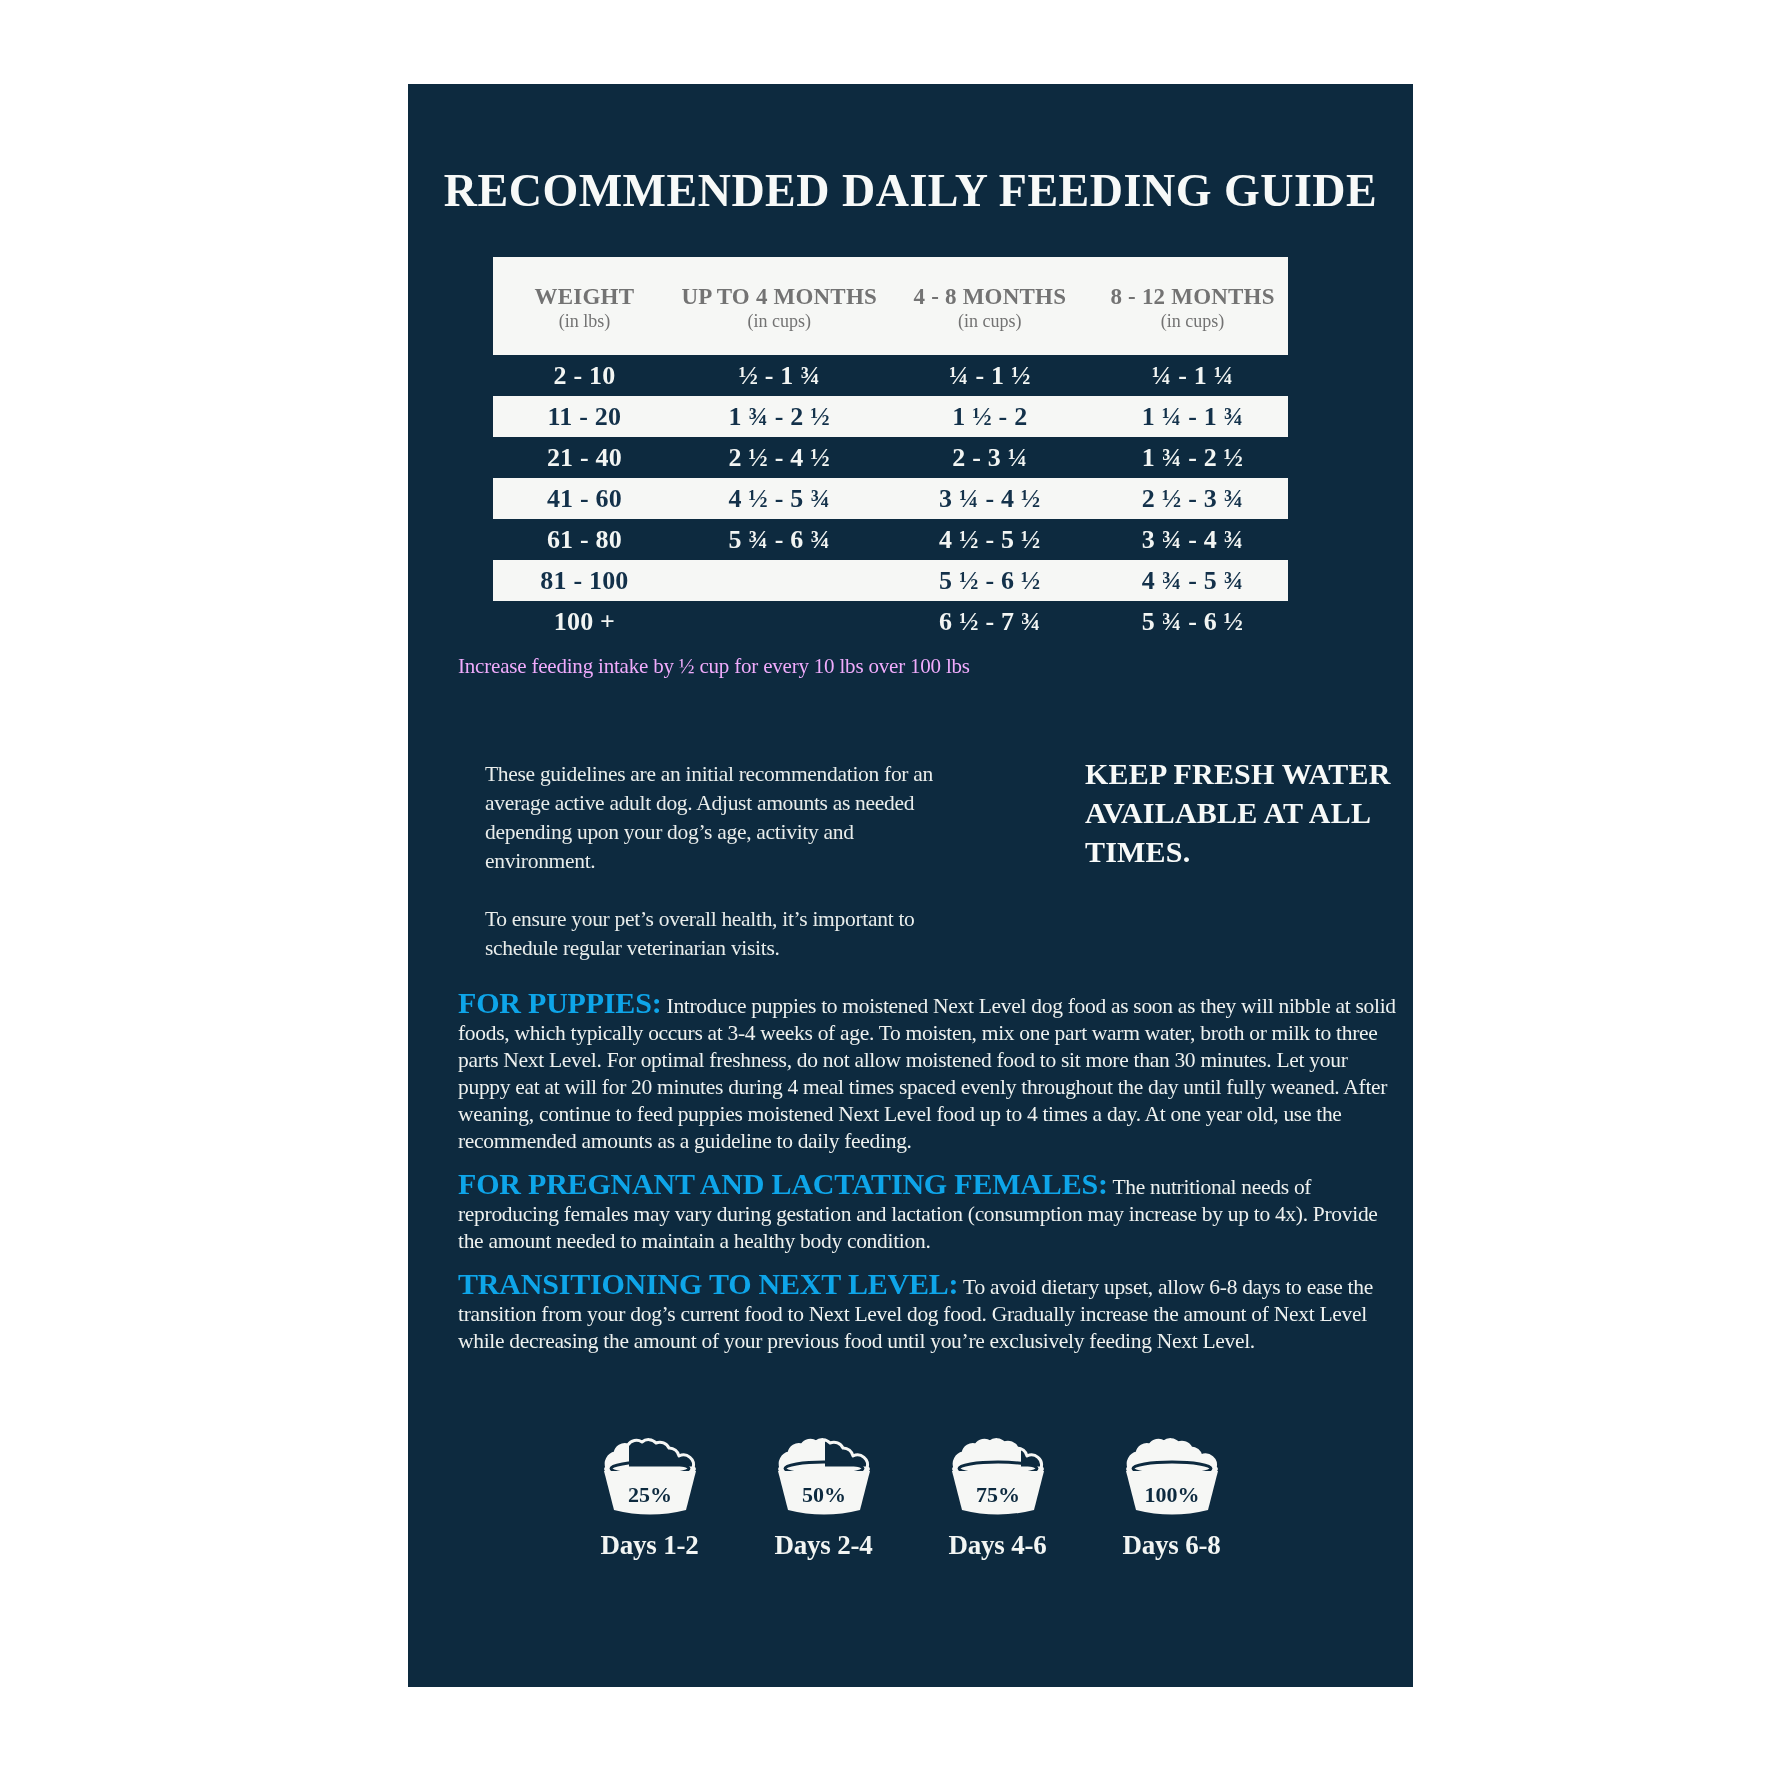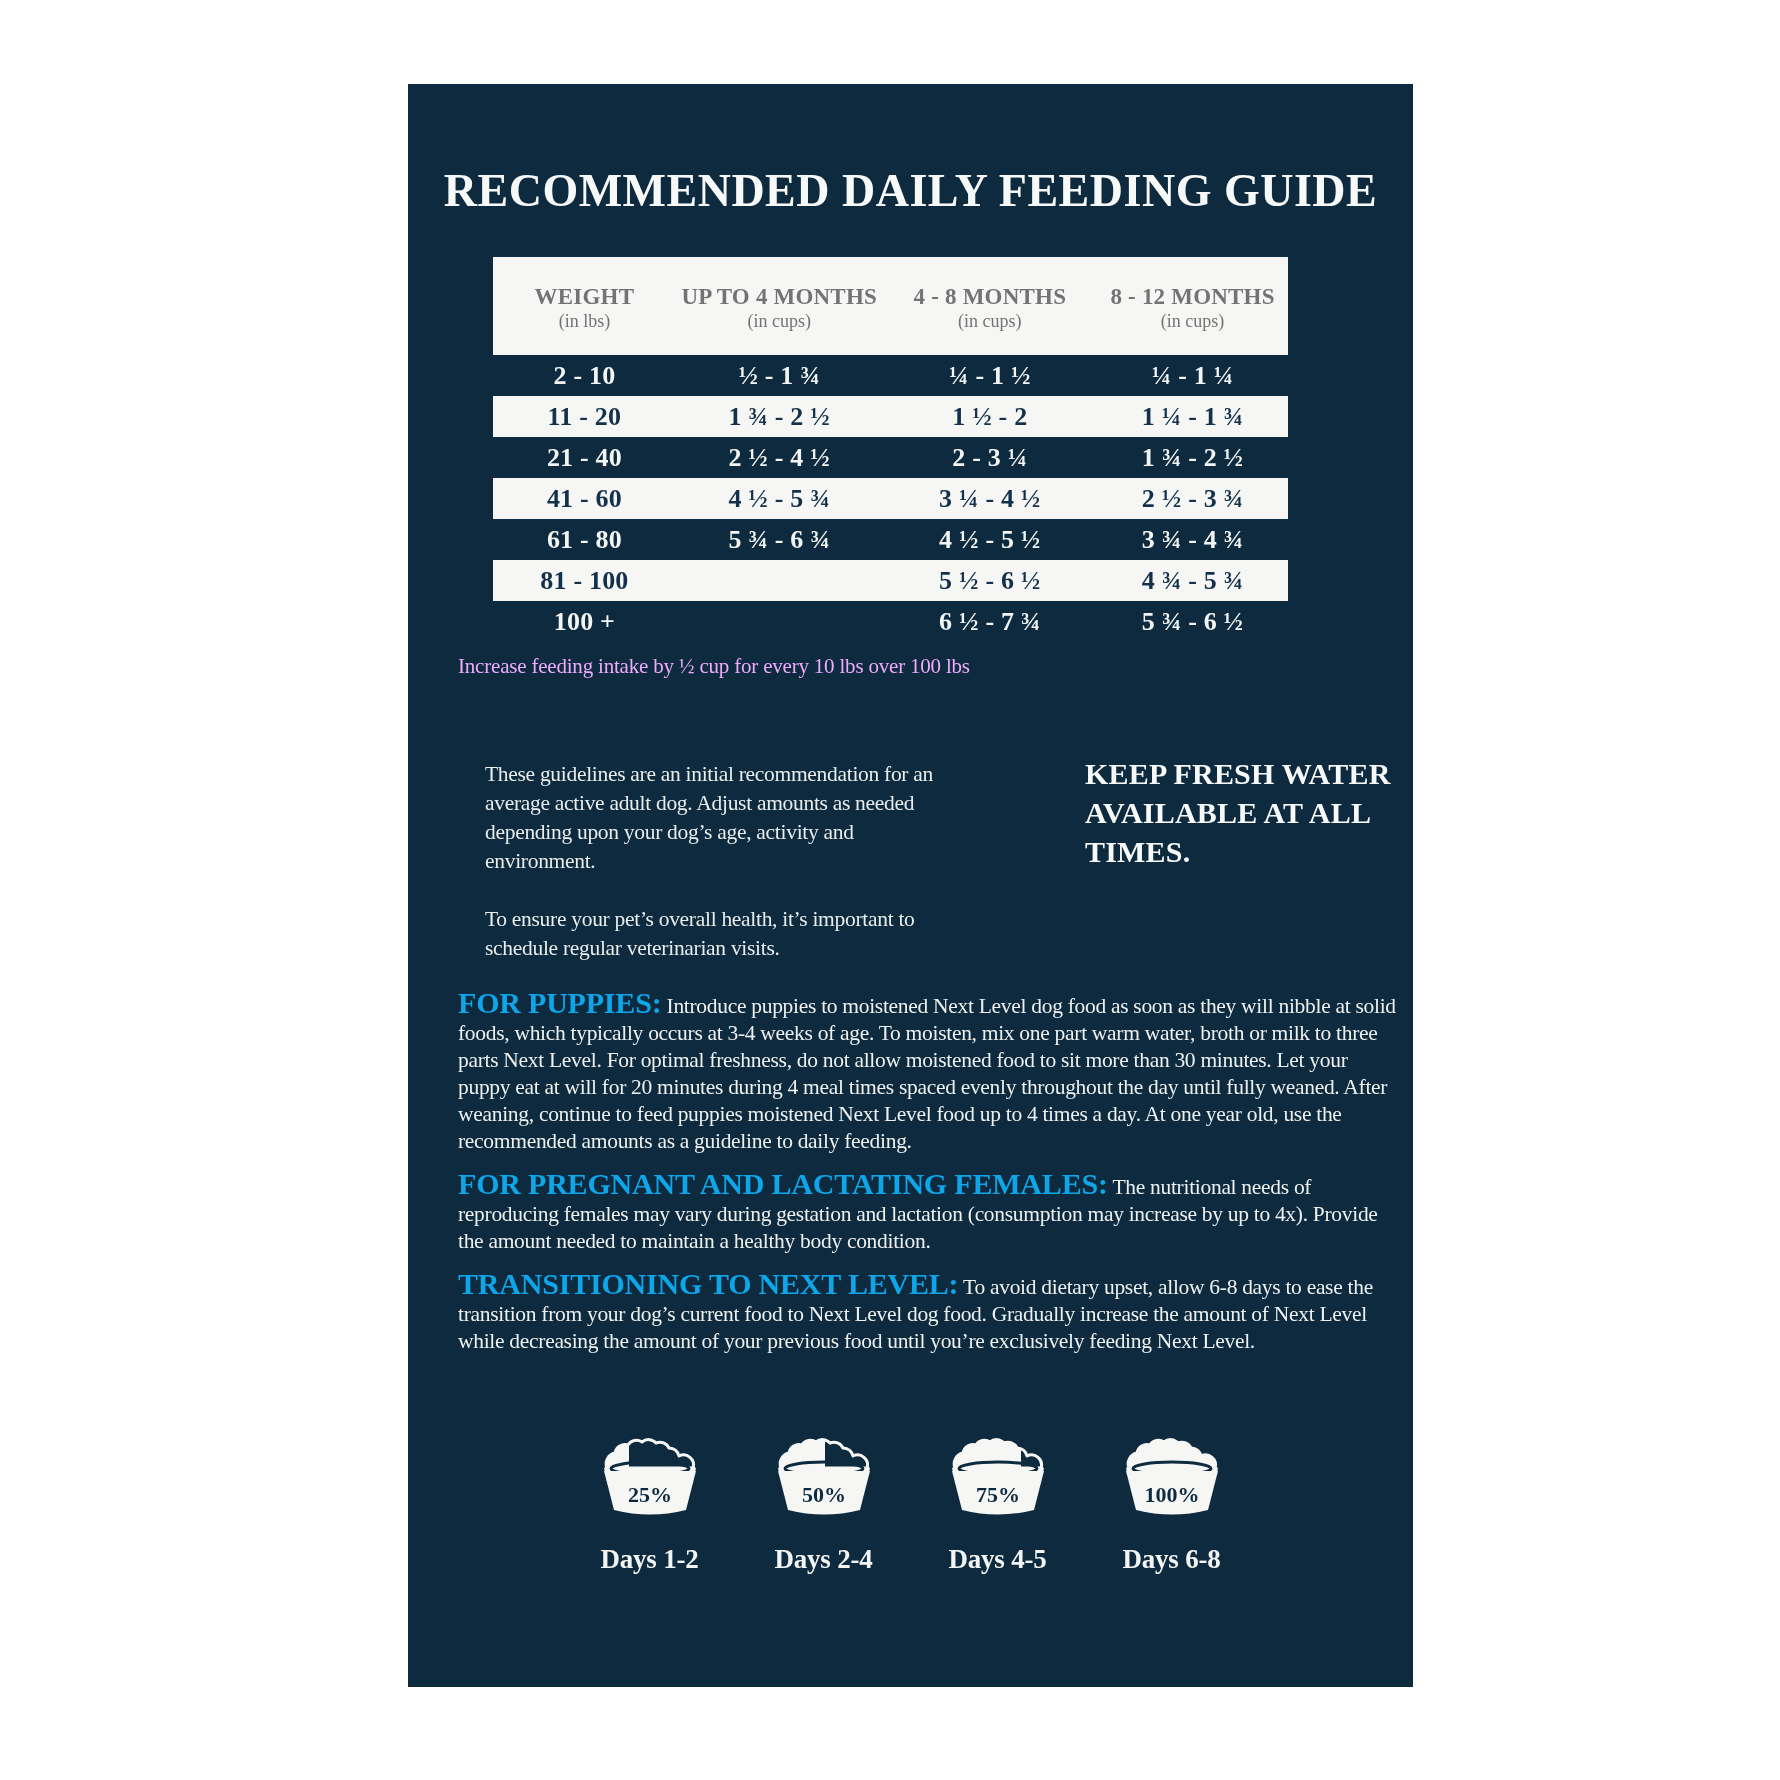--- a/index.html
+++ b/index.html
@@ -44,21 +44,21 @@
   .sections{position:absolute;left:50px;top:905px;width:938px;}
   .sect{margin:0 0 15px 0;font-size:21.5px;line-height:27px;letter-spacing:-.3px;color:#eef1ef;}
   .sect-head{font-size:30px;font-weight:bold;letter-spacing:-.2px;color:#0ea5e9;}
   
   .bowls{
     position:absolute;left:0;top:1340px;width:100%;
     display:flex;justify-content:center;gap:50px;
   }
   .bowl{width:124px;text-align:center;}
   .bowl svg{display:block;width:124px;height:104px;margin:0 auto;}
-  .bowl-label{display:block;margin-top:16px;font-size:27px;font-weight:bold;color:#f2f5f3;letter-spacing:-.2px;}
+  .bowl-label{display:block;margin-top:2px;font-size:27px;font-weight:bold;color:#f2f5f3;letter-spacing:-.2px;}
 </style>
 </head>
 <body>
 
 <div class="page">
   <div class="panel">
 
     <div class="title">RECOMMENDED DAILY FEEDING GUIDE</div>
 
     <div class="ftable">
@@ -191,21 +191,21 @@
                 <rect class="fill-clip" x="17" y="0" width="66" height="46"></rect>
               </clipPath>
             </defs>
           <ellipse cx="60" cy="45" rx="46" ry="10.5" fill="#f6f7f5"></ellipse>
           <path class="mound" d="M17,44 a11,11 0 0 1 8,-15 a10,10 0 0 1 13,-8 a10,10 0 0 1 14,-3 a10,10 0 0 1 14,1 a10,10 0 0 1 13,5 a10,10 0 0 1 10,8 a10,10 0 0 1 14,12 Z" fill="#0d2a3f" stroke="#f6f7f5" stroke-width="3" stroke-linejoin="round"></path>
           <path class="mound-fill" d="M17,44 a11,11 0 0 1 8,-15 a10,10 0 0 1 13,-8 a10,10 0 0 1 14,-3 a10,10 0 0 1 14,1 a10,10 0 0 1 13,5 a10,10 0 0 1 10,8 a10,10 0 0 1 14,12 Z" fill="#f6f7f5" clip-path="url(#clip2)"></path>
           <ellipse cx="60" cy="44.5" rx="39" ry="6.5" fill="none" stroke="#0d2a3f" stroke-width="3"></ellipse>
           <path d="M14,47 L106,47 L96,86 Q60,95 24,86 Z" fill="#f6f7f5"></path>
           <text x="60" y="78" text-anchor="middle" font-size="22" font-weight="bold" fill="#0d2a3f">75%</text>
         </svg>
-        <span class="bowl-label">Days 4-5</span>
+        <span class="bowl-label">Days 4-6</span>
       </div>
 
       <div class="bowl">
         <svg viewBox="0 0 120 104">
           <defs>
               <clipPath id="clip3">
                 <rect class="fill-clip" x="17" y="0" width="88" height="46"></rect>
               </clipPath>
             </defs>
           <ellipse cx="60" cy="45" rx="46" ry="10.5" fill="#f6f7f5"></ellipse>

